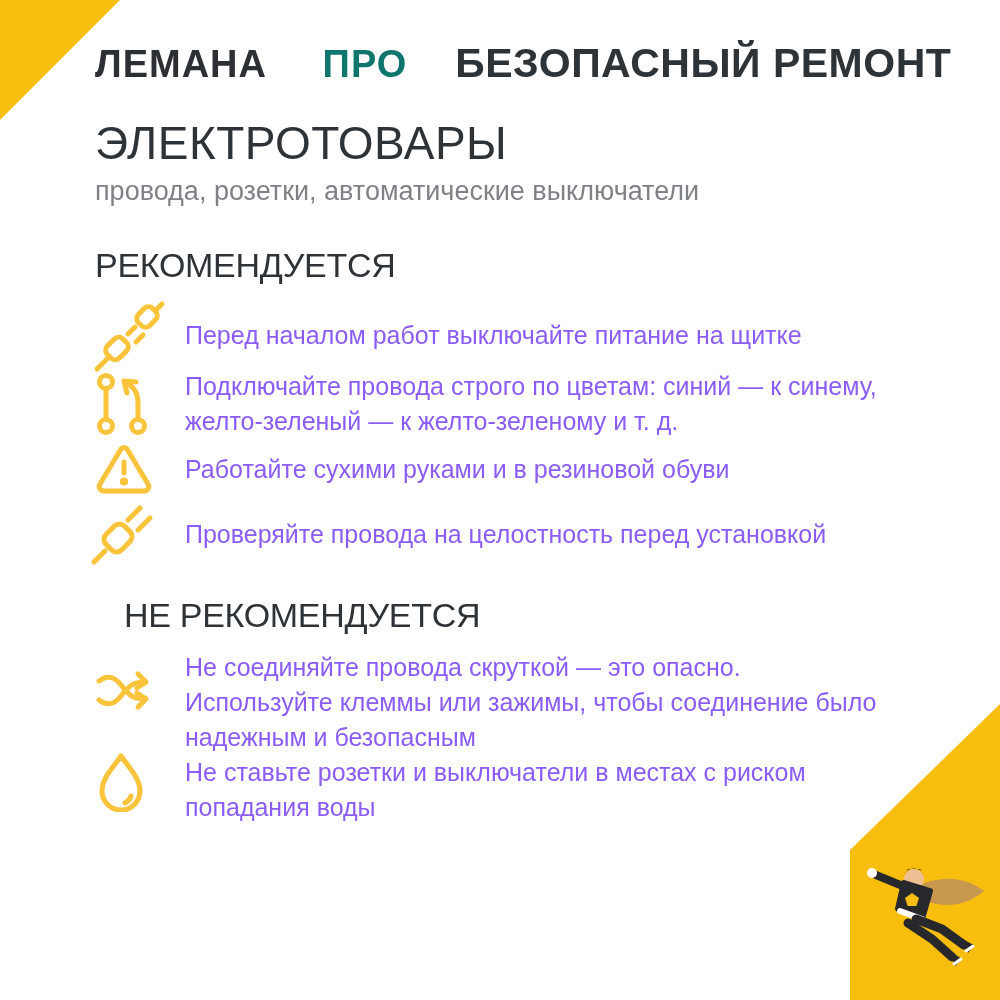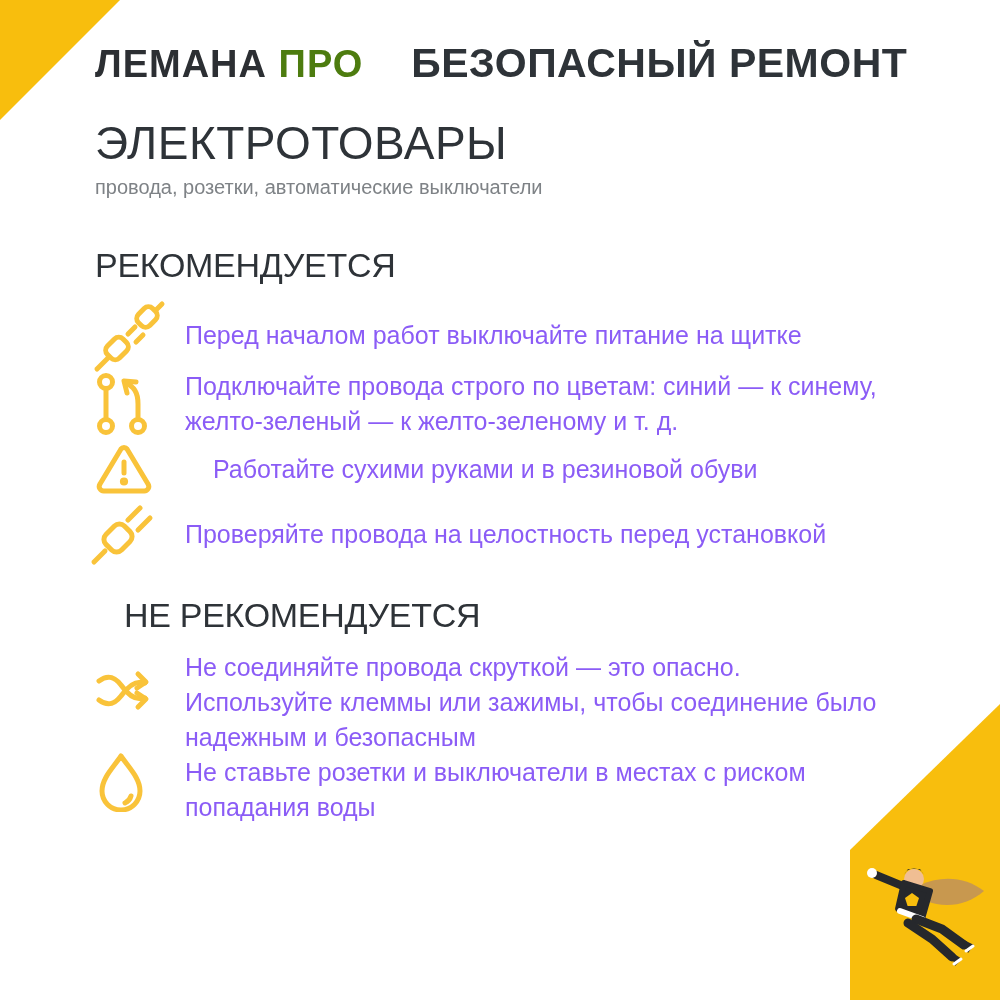--- a/index.html
+++ b/index.html
@@ -10,25 +10,25 @@
     overflow:hidden;
     font-family:"Liberation Sans", sans-serif;
   }
   
   .corner-tl{position:absolute;left:0;top:0;width:0;height:0;
     border-top:120px solid #F8BE0D;border-right:120px solid transparent;}
   .corner-br{position:absolute;right:0;bottom:0;width:152px;height:303px;}
   
   .header{position:absolute;left:95px;top:40px;right:60px;display:flex;align-items:baseline;}
   .logo{font-size:38px;font-weight:bold;letter-spacing:1px;color:#2C2F33;white-space:nowrap;}
-  .logo .accent{color:#4d7c0f;}
+  .logo .accent{color:#0f766e;margin-left:44px;}
   .header-title{font-size:41px;font-weight:bold;letter-spacing:.5px;color:#2E3338;margin-left:48px;white-space:nowrap;}
   
   .page-title{position:absolute;left:95px;top:116px;font-size:46px;font-weight:normal;letter-spacing:.5px;color:#2E3338;}
-  .page-subtitle{position:absolute;left:95px;top:176px;font-size:20px;color:#7E8286;}
+  .page-subtitle{position:absolute;left:95px;top:176px;font-size:27px;color:#7E8286;}
   
   .section-heading{position:absolute;left:95px;font-size:34px;font-weight:normal;letter-spacing:-.3px;color:#2E3338;}
   .sh-1{top:246px;}
   .sh-2{top:596px;margin-left:29px;}
   
   .item-text{position:absolute;left:185px;font-size:25px;line-height:35px;color:#8b5cf6;white-space:pre-line;}
   .icon{position:absolute;}
   .icon svg{display:block;}
 </style>
 </head>
@@ -73,21 +73,21 @@
   <div class="item-text" style="top:369px;">Подключайте провода строго по цветам: синий — к синему,
 желто-зеленый — к желто-зеленому и т. д.</div>
 
   <div class="icon" style="left:96px;top:442px;">
     <svg width="56" height="52" viewBox="0 0 56 52" fill="none" stroke="#F9C33A" stroke-width="5" stroke-linecap="round" stroke-linejoin="round">
       <path d="M25,7 L4,42 a4.5,4.5 0 0 0 3.8,7 h40.4 a4.5,4.5 0 0 0 3.8,-7 L31,7 a3.6,3.6 0 0 0 -6,0 Z"></path>
       <line x1="28" y1="20" x2="28" y2="31"></line>
       <circle cx="28" cy="39.5" r="1.6" fill="#F9C33A"></circle>
     </svg>
   </div>
-  <div class="item-text" style="top:452px;margin-left:28px;">Работайте сухими руками и в резиновой обуви</div>
+  <div class="item-text" style="top:452px;">Работайте сухими руками и в резиновой обуви</div>
 
   <div class="icon" style="left:88px;top:498px;">
     <svg width="70" height="70" viewBox="0 0 70 70" fill="none" stroke="#F9C33A" stroke-width="5" stroke-linecap="round" stroke-linejoin="round">
       <line x1="6" y1="64" x2="17" y2="53"></line>
       <rect x="17" y="29" width="26" height="22" rx="7" transform="rotate(-45 30 40)"></rect>
       <line x1="40" y1="22" x2="52" y2="10"></line>
       <line x1="50" y1="32" x2="62" y2="20"></line>
     </svg>
   </div>
   <div class="item-text" style="top:517px;">Проверяйте провода на целостность перед установкой</div>

